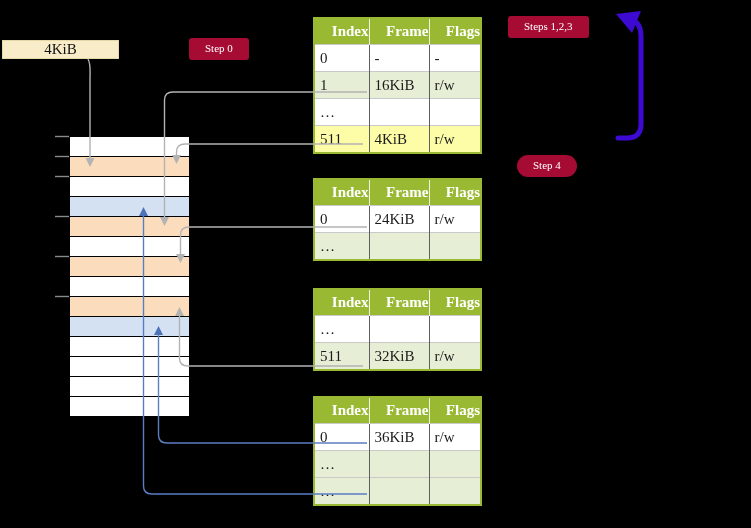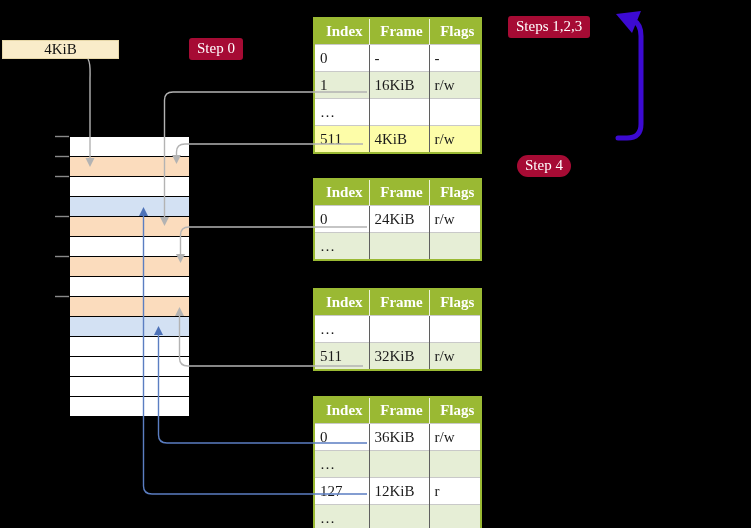--- a/index.html
+++ b/index.html
@@ -17,33 +17,33 @@
   .mem-row{height:19px;border-bottom:1px solid #000;}
   .mem-row:last-child{border-bottom:none;}
   .mem-row[data-type="white"]{background:#ffffff;}
   .mem-row[data-type="peach"]{background:#fbdcbd;}
   .mem-row[data-type="blue"]{background:#d3e1f3;}
 
   
   .ptable{position:absolute;left:313px;width:167px;border-collapse:collapse;table-layout:fixed;
           font-size:15px;color:#1a1a1a;background:#fff;border:2px solid #9ab933;}
   .ptable col.c-index{width:55px;} .ptable col.c-frame{width:60px;} .ptable col.c-flags{width:52px;}
-  .ptable th{background:#9ab933;color:#fff;font-weight:bold;text-align:center;height:23px;
+  .ptable th{background:#9ab933;color:#fff;font-weight:bold;text-align:right;height:23px;
              padding:1px 0 1px 5px;border-right:1px solid rgba(255,255,255,.85);font-size:15px;}
   .ptable th:last-child{border-right:none;}
   .ptable td{height:26px;padding:0 0 0 5px;border-right:1px solid #5f5f5f;
              border-top:1px solid #c9c9c9;background:#fff;overflow:hidden;}
   .ptable td:last-child{border-right:none;}
   .ptable tr[data-variant="green"] td{background:#e6eed6;}
   .ptable tr[data-variant="yellow"] td{background:#fdfda8;}
   .ptable tr[data-variant="white"] td{background:#ffffff;}
   #table-0{top:17px;} #table-1{top:178px;} #table-2{top:288px;} #table-3{top:396px;}
 
   
-  .badge{position:absolute;color:#fff;font-size:15px;line-height:19px;padding:1px 8px 2px;
+  .badge{position:absolute;color:#fff;font-size:11px;line-height:19px;padding:1px 16px 2px;
          border-radius:3px;white-space:nowrap;}
   .badge.red{background:#a60b34;}
   .badge.purple{background:#5a26f0;}
   #badge-step0{left:189px;top:38px;}
   #badge-steps123{left:508px;top:16px;}
   #badge-steps1234{left:648px;top:16px;}
   #badge-step4{left:517px;top:155px;border-radius:11px;}
 
   
   .overlay{position:absolute;left:0;top:0;z-index:10;pointer-events:none;}
@@ -179,25 +179,20 @@
     <tr data-variant="white">
       <td>0</td>
       <td>36KiB</td>
       <td>r/w</td>
     </tr>
     <tr data-variant="green">
       <td>…</td>
       <td></td>
       <td></td>
     </tr>
-    <tr data-variant="white">
-      <td>127</td>
-      <td>12KiB</td>
-      <td>r</td>
-    </tr>
     <tr data-variant="green">
       <td>…</td>
       <td></td>
       <td></td>
     </tr>
   </tbody>
     </table>
 
   <div class="badge red" id="badge-step0">Step 0</div>
   <div class="badge red" id="badge-steps123">Steps 1,2,3</div>

